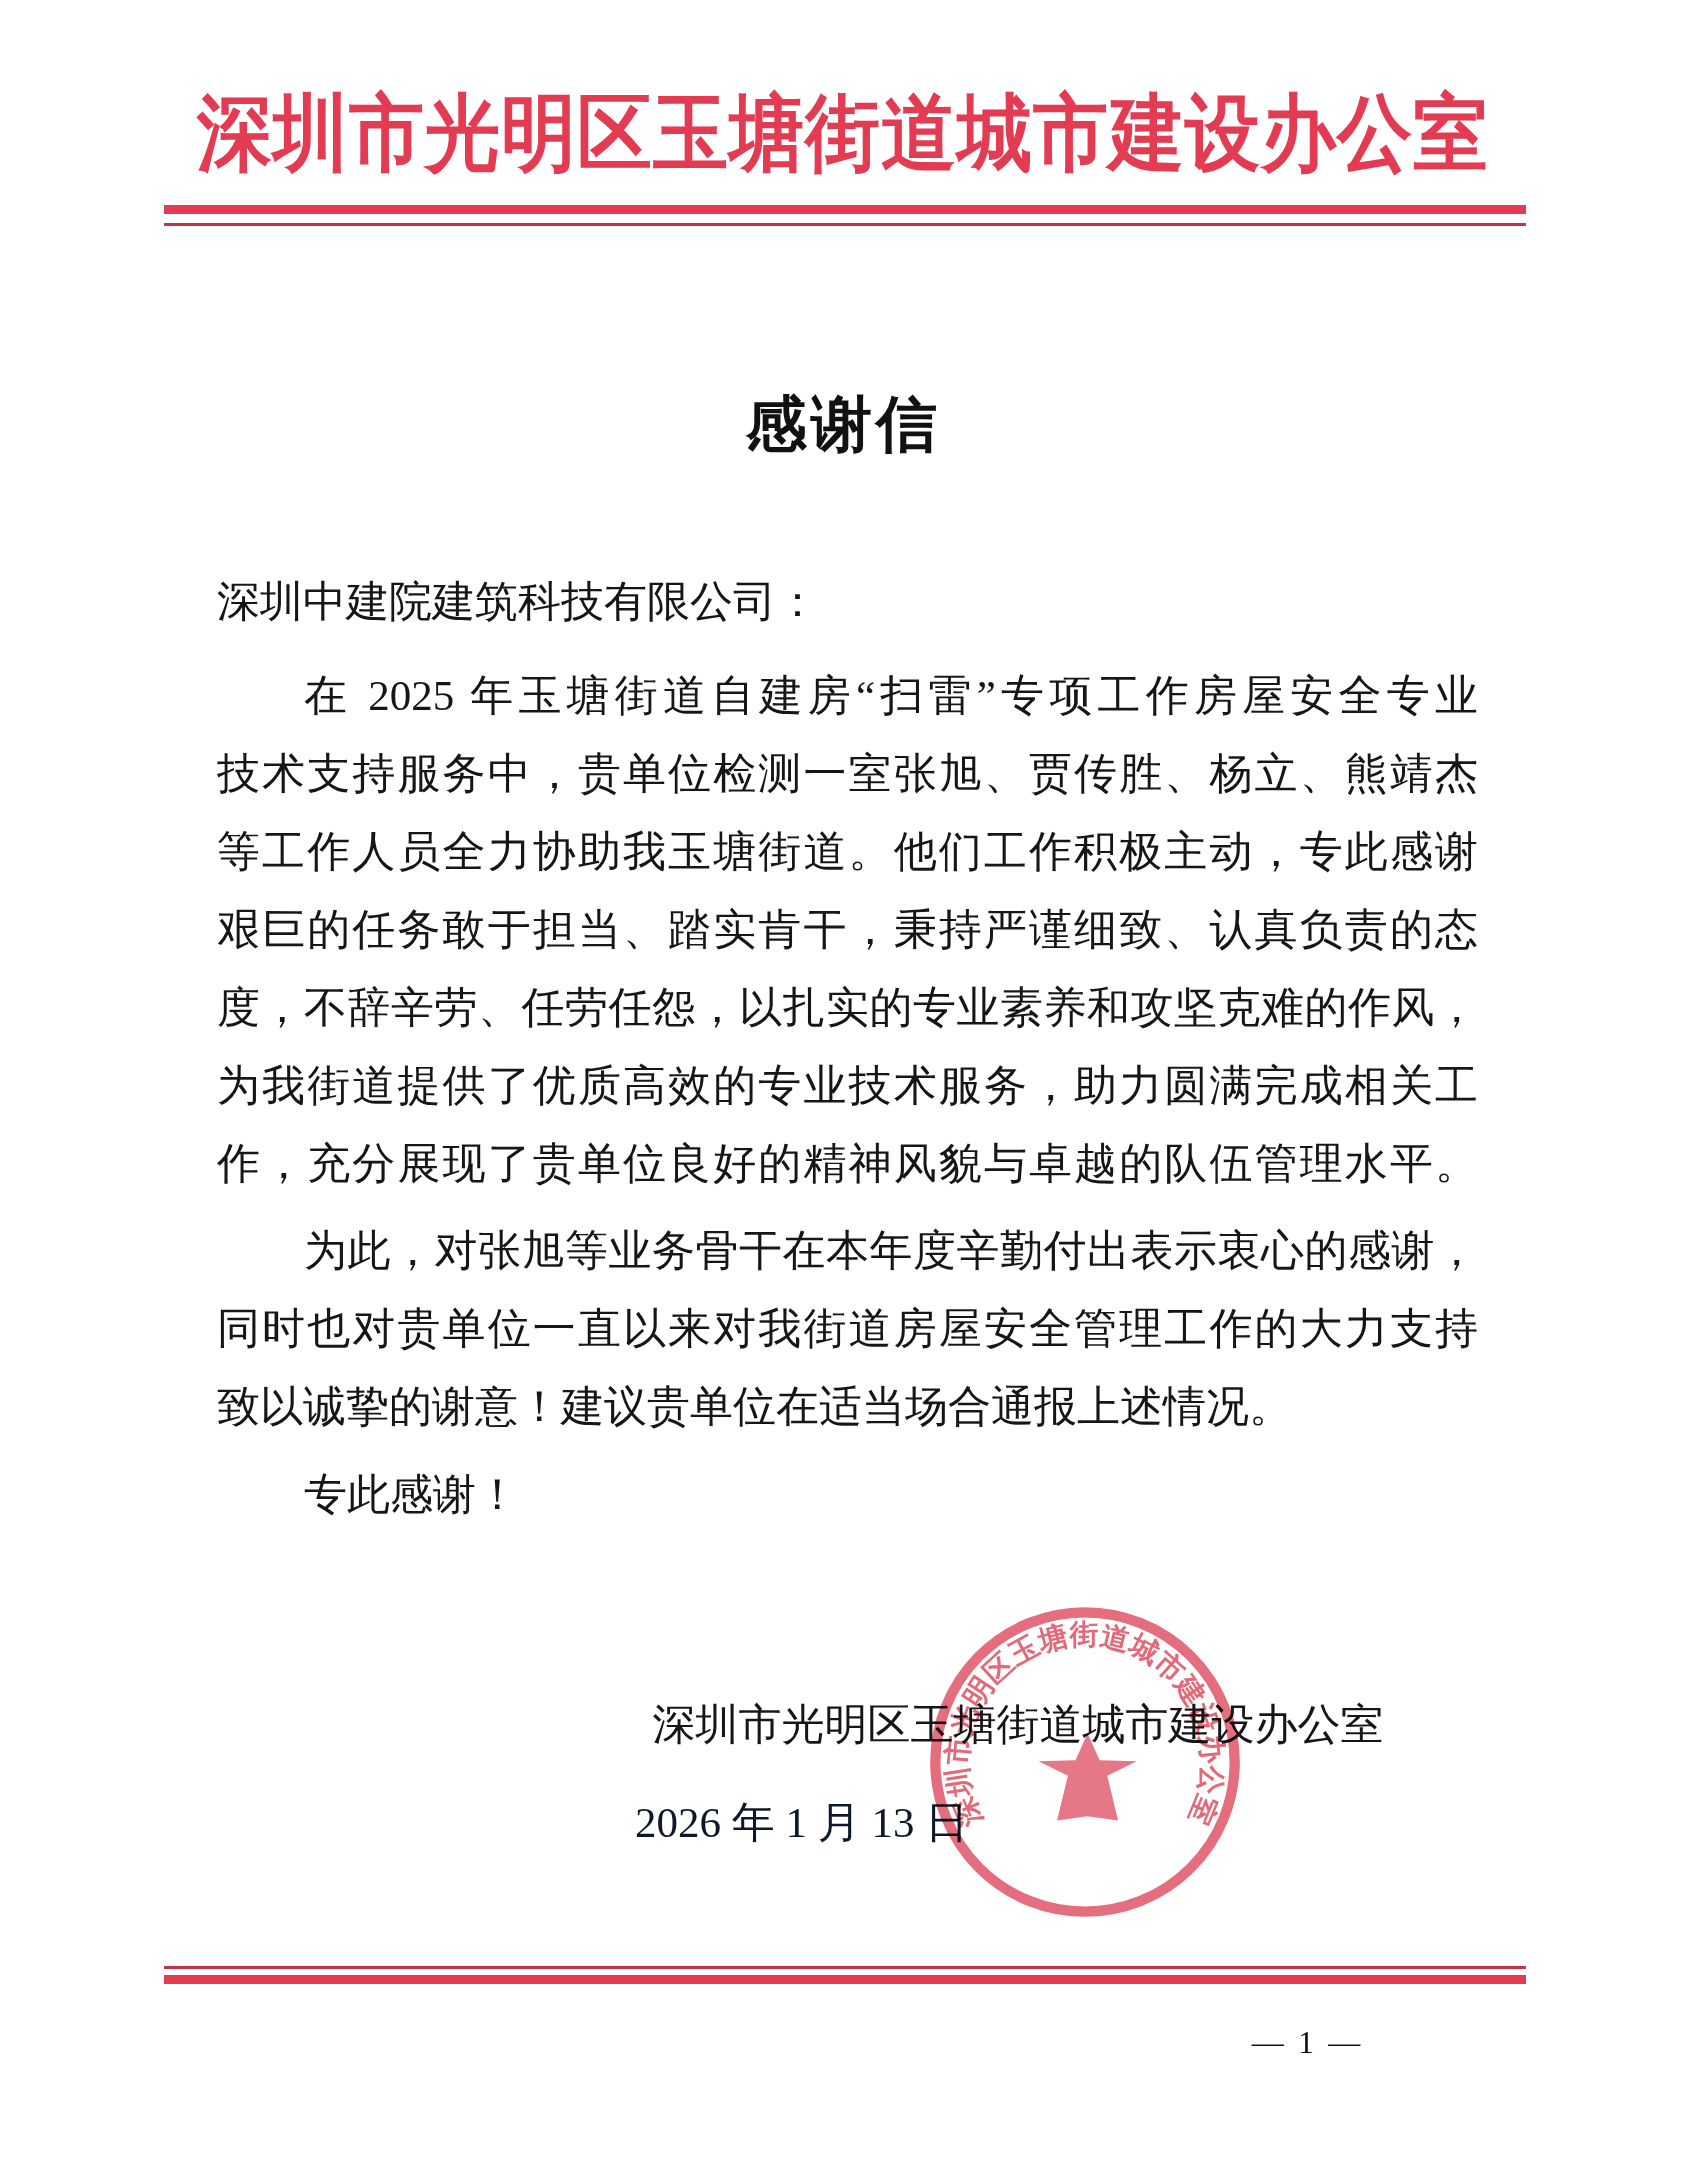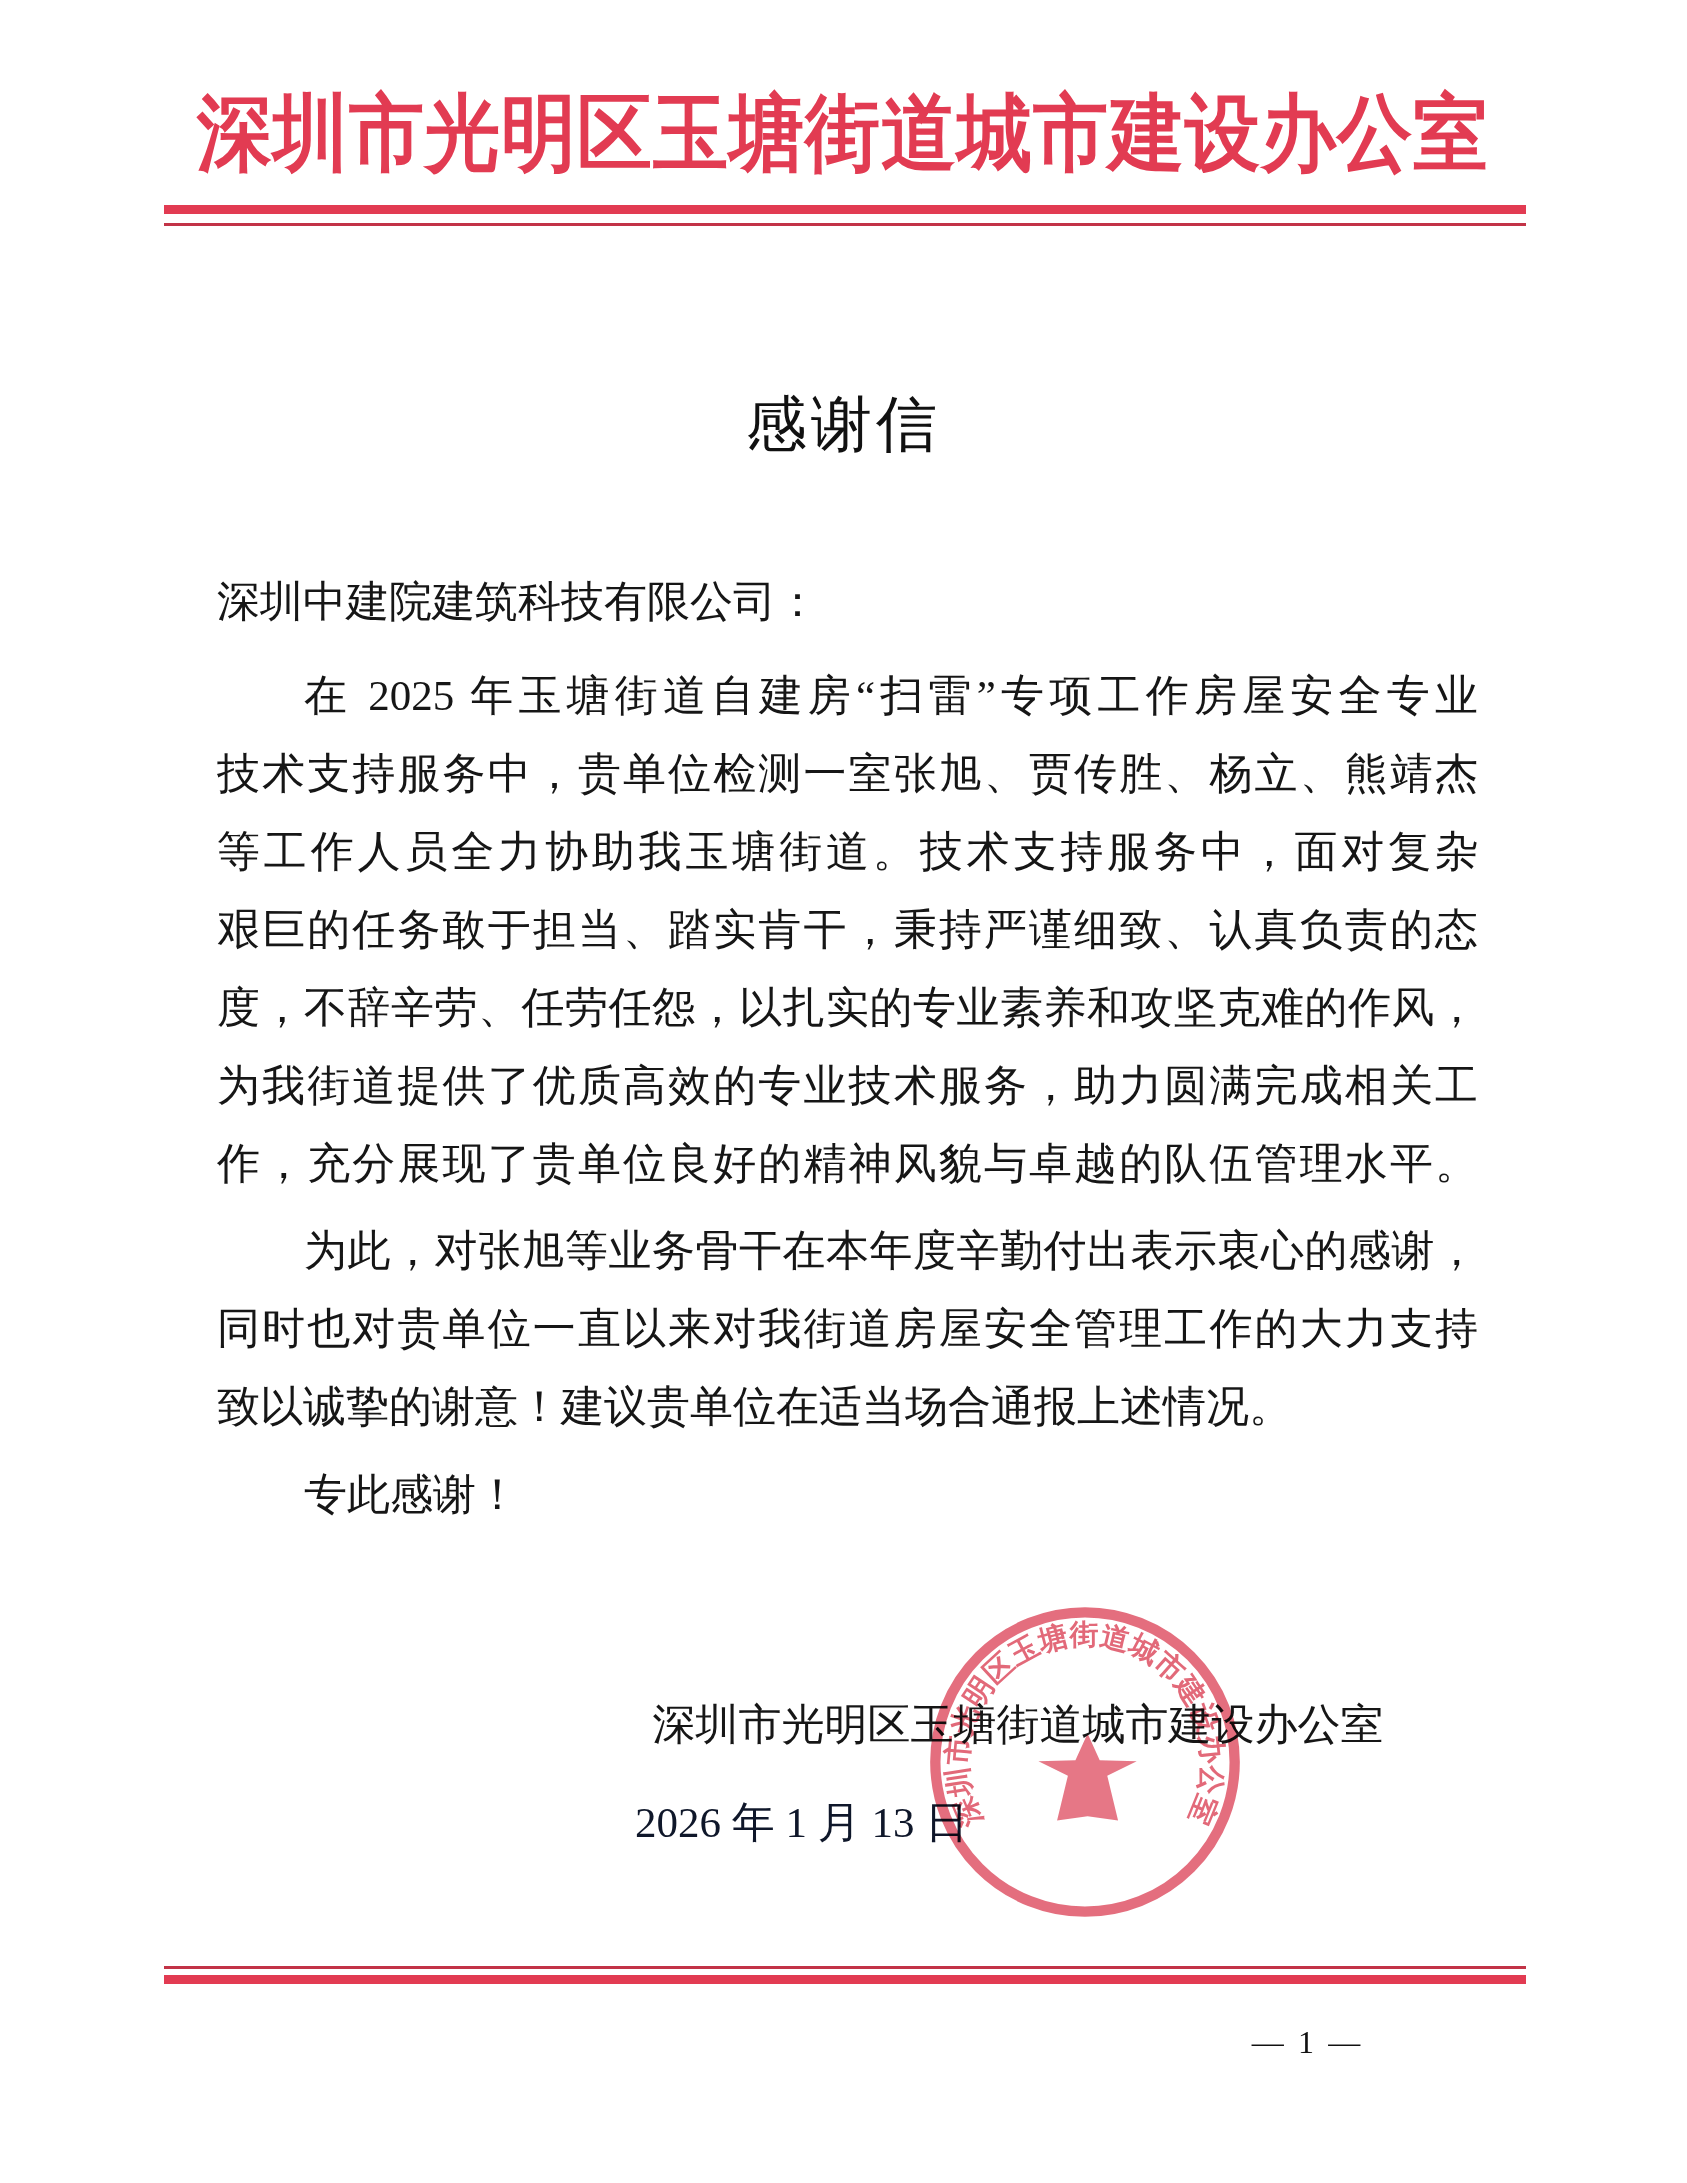--- a/index.html
+++ b/index.html
@@ -24,21 +24,21 @@
     white-space: nowrap;
   }
   .rule { position: absolute; left: 164px; width: 1362px; }
   .rule-top-thick   { top: 205px; height: 9.3px; background: #e23b52; }
   .rule-top-thin    { top: 223px; height: 3.1px;  background: #c23347; }
 
   
   .doc-title {
     position: absolute; top: 384px; left: 0; width: 100%;
     text-align: center;
-    font-size: 61px; font-weight: normal; color: #111;
+    font-size: 61px; font-weight: bold; color: #111;
     letter-spacing: 4.1px;
   }
 
   
   .letter-body {
     position: absolute; top: 563px; left: 217px; width: 1261px;
     font-size: 43px; line-height: 78px;
     color: #161616;
   }
   .line { text-align: justify; text-align-last: justify; }
@@ -86,21 +86,21 @@
   <div class="rule rule-top-thick"></div>
   <div class="rule rule-top-thin"></div>
 
   <div class="doc-title">感谢信</div>
 
   <div class="letter-body">
     <div class="line plain salutation">深圳中建院建筑科技有限公司：</div>
 
     <div class="line indent">在 2025 年玉塘街道自建房“扫雷”专项工作房屋安全专业</div>
     <div class="line">技术支持服务中，贵单位检测一室张旭、贾传胜、杨立、熊靖杰</div>
-    <div class="line">等工作人员全力协助我玉塘街道。技术支持服务中，面对复杂</div>
+    <div class="line">等工作人员全力协助我玉塘街道。他们工作积极主动，专此感谢</div>
     <div class="line">艰巨的任务敢于担当、踏实肯干，秉持严谨细致、认真负责的态</div>
     <div class="line">度，不辞辛劳、任劳任怨，以扎实的专业素养和攻坚克难的作风，</div>
     <div class="line">为我街道提供了优质高效的专业技术服务，助力圆满完成相关工</div>
     <div class="line">作，充分展现了贵单位良好的精神风貌与卓越的队伍管理水平。</div>
 
     <div class="line indent para2-start">为此，对张旭等业务骨干在本年度辛勤付出表示衷心的感谢，</div>
     <div class="line">同时也对贵单位一直以来对我街道房屋安全管理工作的大力支持</div>
     <div class="line plain">致以诚挚的谢意！建议贵单位在适当场合通报上述情况。</div>
 
     <div class="line plain indent closing-line">专此感谢！</div>

